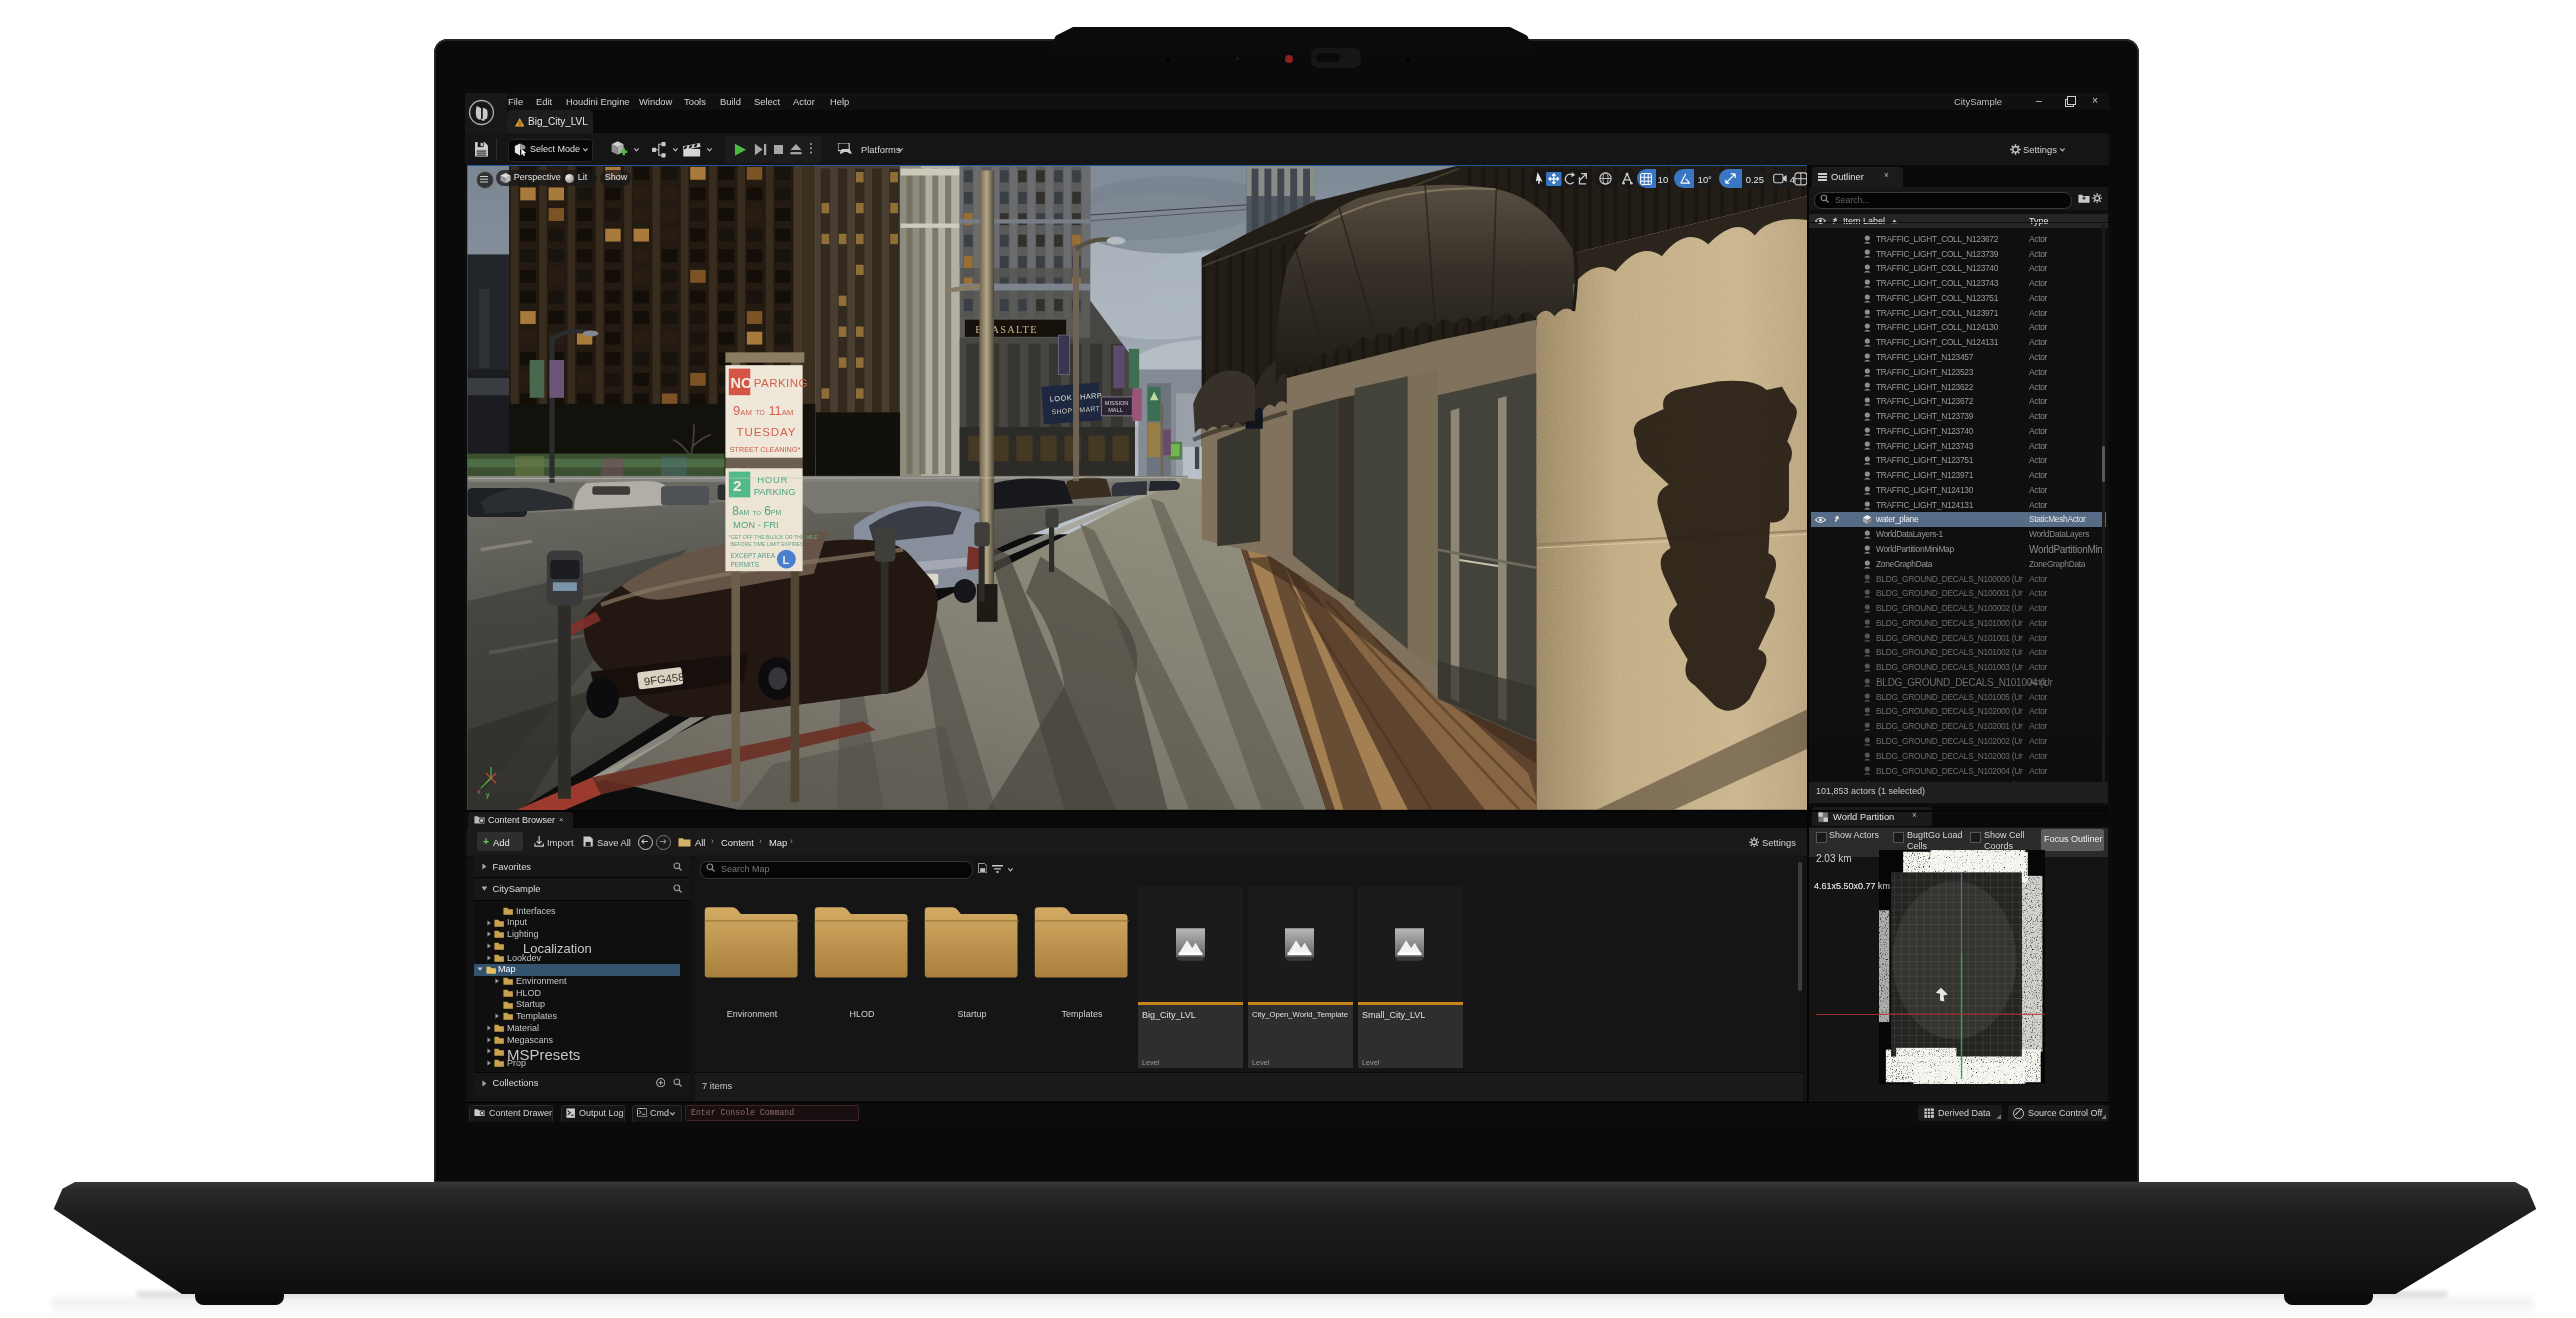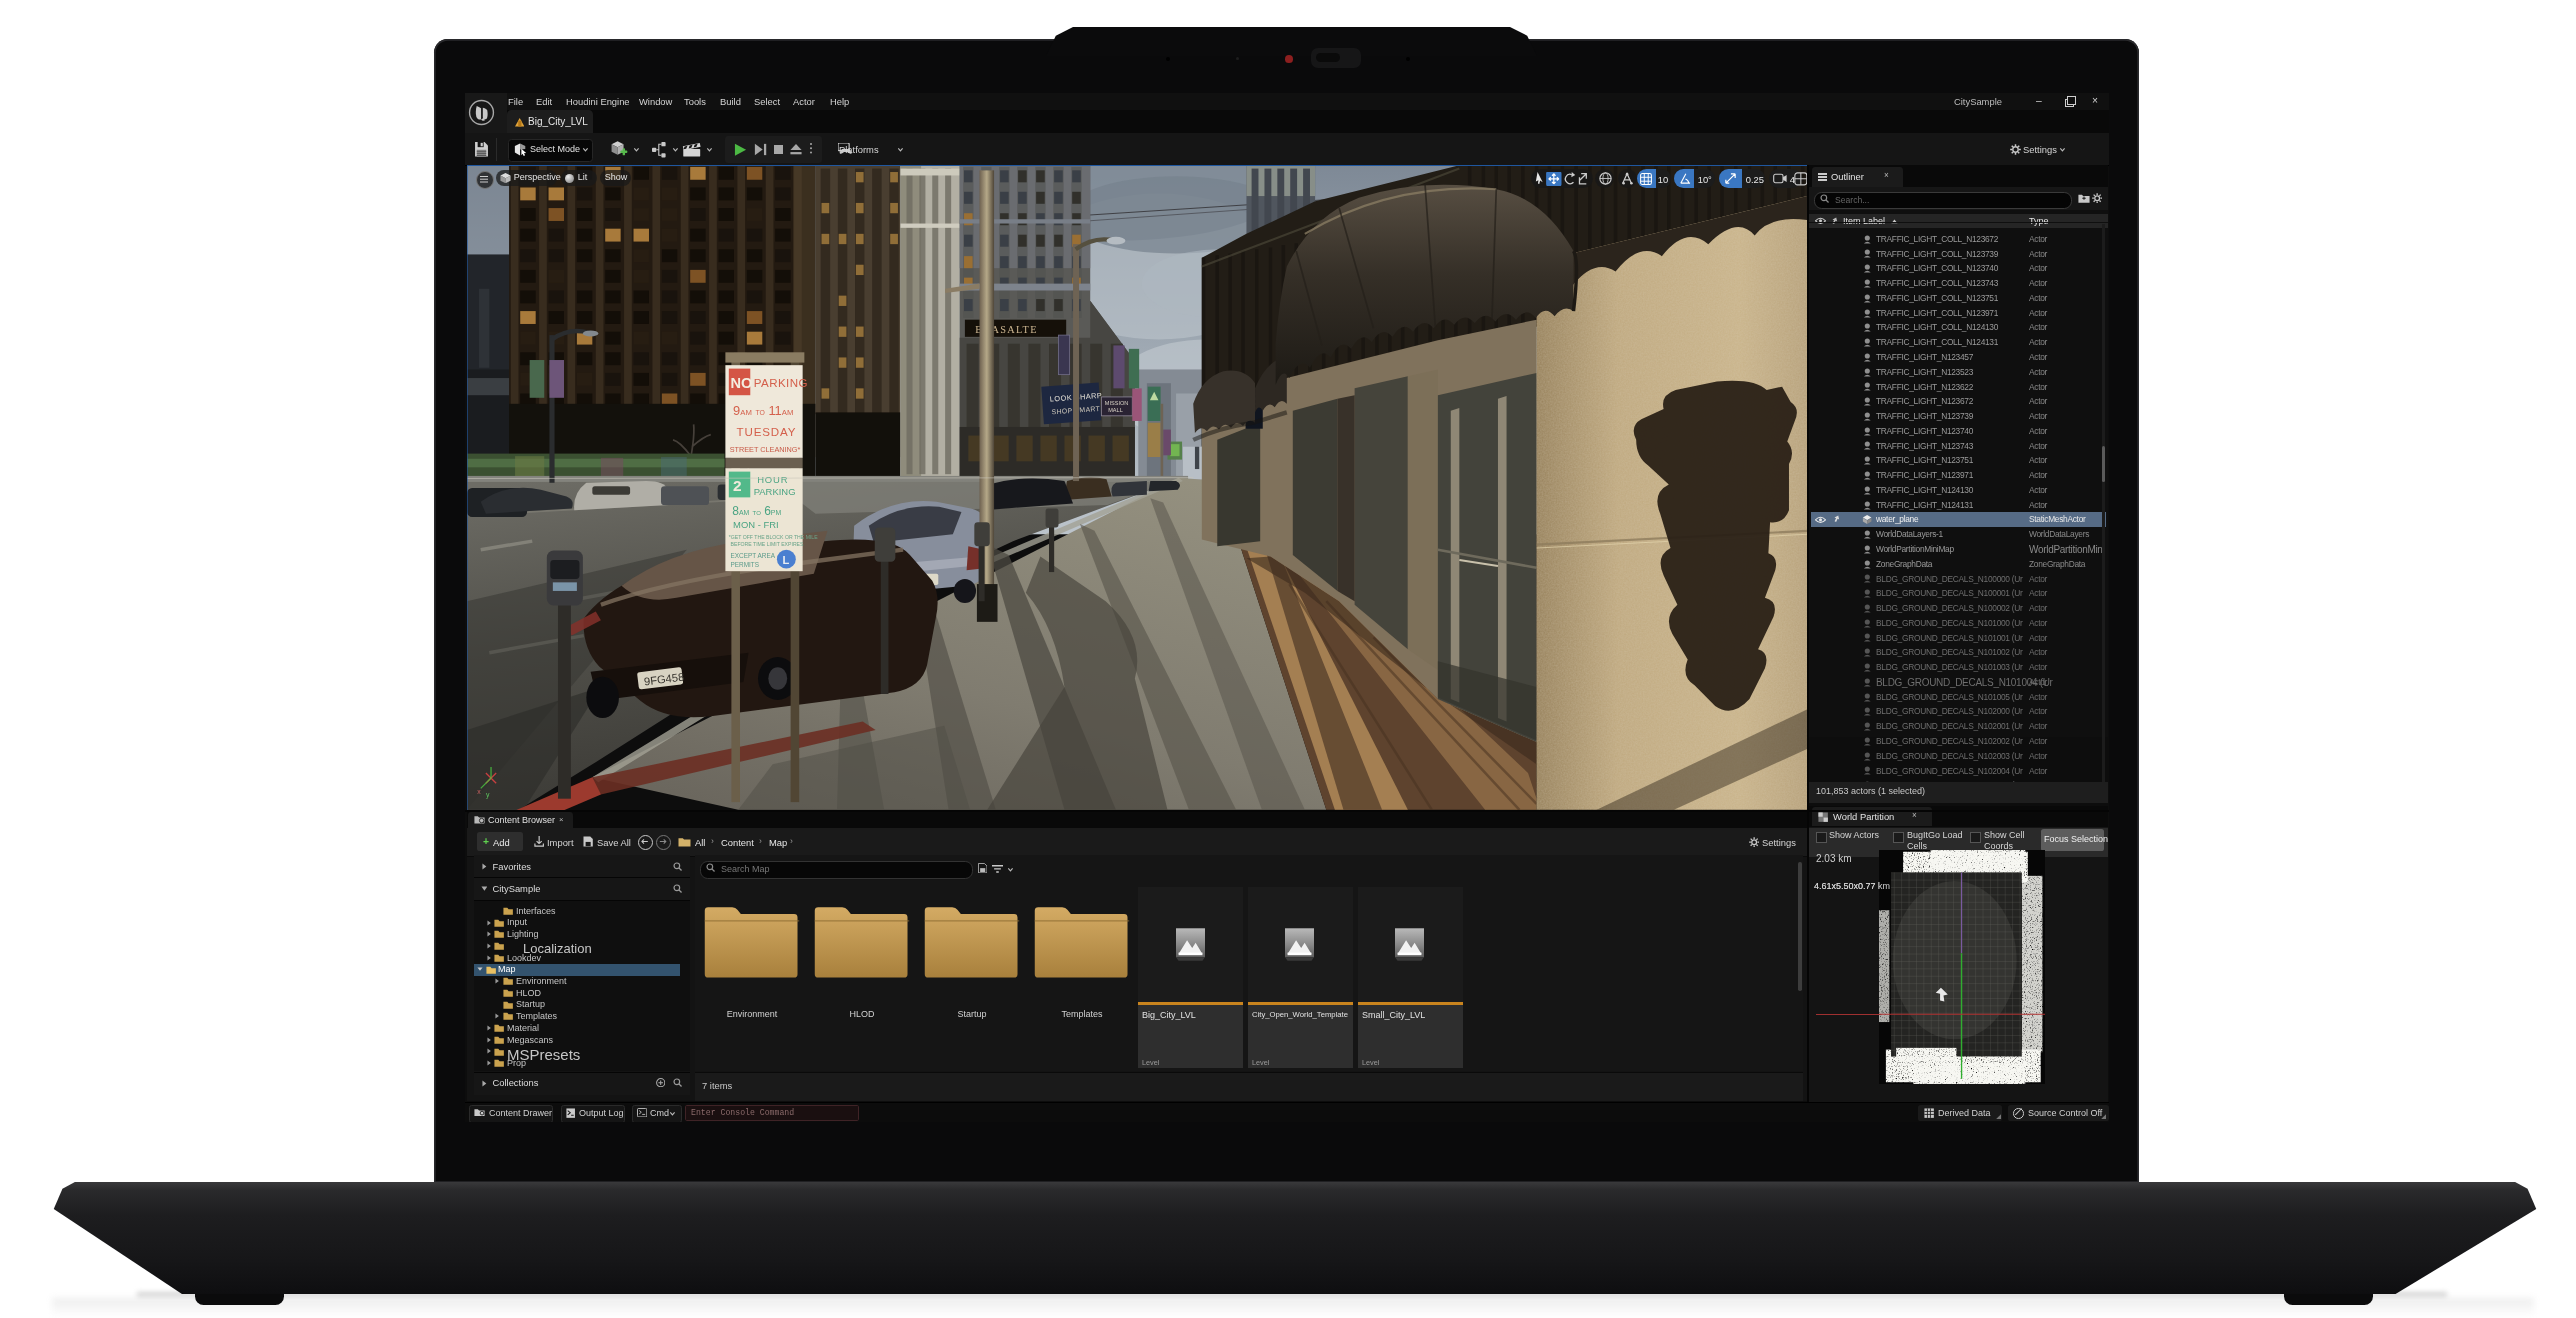--- a/index.html
+++ b/index.html
@@ -122,21 +122,21 @@
 <div class="ab" style="left:309px;top:52px;width:9.4px;height:9.4px;background:#a8a8a8"></div>
 <svg class="ab" style="left:325px;top:50px" width="12" height="13" viewBox="0 0 14 15">
       <path d="M7 1 L13.5 8 L0.5 8 Z" fill="#a8a8a8"></path>
       <rect x="0.5" y="10.5" width="13" height="2.6" fill="#a8a8a8"></rect>
     </svg>
 <div class="ab" style="left:345px;top:50px;width:2.2px;height:2.2px;border-radius:50%;background:#a8a8a8;box-shadow:0 4.3px #a8a8a8,0 8.6px #a8a8a8"></div>
 <svg class="ab" style="left:373px;top:50px" width="16.3" height="12" viewBox="0 0 19 14">
 <rect x="0" y="0" width="13" height="9" rx="1.5" fill="none" stroke="#c9c9c9" stroke-width="1.4"></rect>
 <path d="M4 11 Q2 14 4.5 13.6 Q7 13 8 11.5 L12 11.5 Q13 13 15.5 13.6 Q18 14 16 11 L14.5 8 L5.5 8 Z" fill="#c9c9c9" transform="translate(-1,-1)"></path>
     </svg>
-<div class="t" style="left:374px;top:51px;font-size:9.4px;color:#d6d6d6">Platforms</div>
+<div class="t" style="left:396px;top:51px;font-size:9.4px;color:#d6d6d6">Platforms</div>
 <svg class="ab" style="left:432px;top:54px" width="6.9" height="5.2" viewBox="0 0 8 6">
       <path d="M1.5 1.5 L4 4.5 L6.5 1.5" stroke="#b9b9b9" fill="none" stroke-width="1.3"></path>
     </svg>
 <svg class="ab" style="left:1545px;top:51px" width="11" height="11" viewBox="0 0 13 13">
       <g fill="none" stroke="#c9c9c9" stroke-width="1.6">
         <circle cx="6.5" cy="6.5" r="3.2"></circle>
       </g>
       <g stroke="#c9c9c9" stroke-width="1.8">
         <path d="M6.5 0.2 V2.4 M6.5 10.6 V12.8 M0.2 6.5 H2.4 M10.6 6.5 H12.8 M2.05 2.05 L3.6 3.6 M9.4 9.4 L10.95 10.95 M10.95 2.05 L9.4 3.6 M3.6 9.4 L2.05 10.95"></path>
       </g>
@@ -1026,21 +1026,21 @@
 <div class="ab" style="left:1344px;top:735px;width:299px;height:29px;background:#2a2a2a"></div>
 <div class="ab" style="left:1351px;top:739px;width:9.4px;height:9.4px;background:#1a1a1a;border:0.9px solid #555"></div>
 <div class="t" style="left:1364px;top:737px;font-size:9px;color:#d6d6d6">Show Actors</div>
 <div class="ab" style="left:1428px;top:739px;width:9.4px;height:9.4px;background:#1a1a1a;border:0.9px solid #555"></div>
 <div class="t" style="left:1442px;top:737px;font-size:9px;color:#d6d6d6">BugItGo Load</div>
 <div class="t" style="left:1442px;top:748px;font-size:9px;color:#d6d6d6">Cells</div>
 <div class="ab" style="left:1505px;top:739px;width:9.4px;height:9.4px;background:#1a1a1a;border:0.9px solid #555"></div>
 <div class="t" style="left:1519px;top:737px;font-size:9px;color:#d6d6d6">Show Cell</div>
 <div class="t" style="left:1519px;top:748px;font-size:9px;color:#d6d6d6">Coords</div>
 <div class="ab" style="left:1576px;top:736px;width:63px;height:22px;background:#5d5d5d;border-radius:2.6px"></div>
-<div class="t" style="left:1579px;top:741px;font-size:9px;color:#f0f0f0">Focus Selection</div>
+<div class="t" style="left:1579px;top:741px;font-size:9px;color:#f0f0f0">Focus Outliner</div>
 <div class="t" style="left:1351px;top:760px;font-size:10px;color:#cfcfcf;">2.03 km</div>
 <div class="t" style="left:1349px;top:788px;font-size:9px;color:#cfcfcf">4.61x5.50x0.77 km</div>
 <div class="ab" style="left:1414px;top:757px;width:166px;height:234px;background:#060606"></div>
 <svg class="ab" style="left:1414px;top:757px" width="166" height="234" viewBox="0 0 193 272">
 <defs>
         <filter id="sp" x="-5%" y="-5%" width="110%" height="110%">
           <feTurbulence type="fractalNoise" baseFrequency="0.7" numOctaves="2"></feTurbulence>
 <feColorMatrix type="matrix" values="0 0 0 0 0.93 0 0 0 0 0.93 0 0 0 0 0.89 1.3 1.3 1.3 -1.72 0"></feColorMatrix>
 <feComposite operator="in" in2="SourceGraphic"></feComposite>
         </filter>

